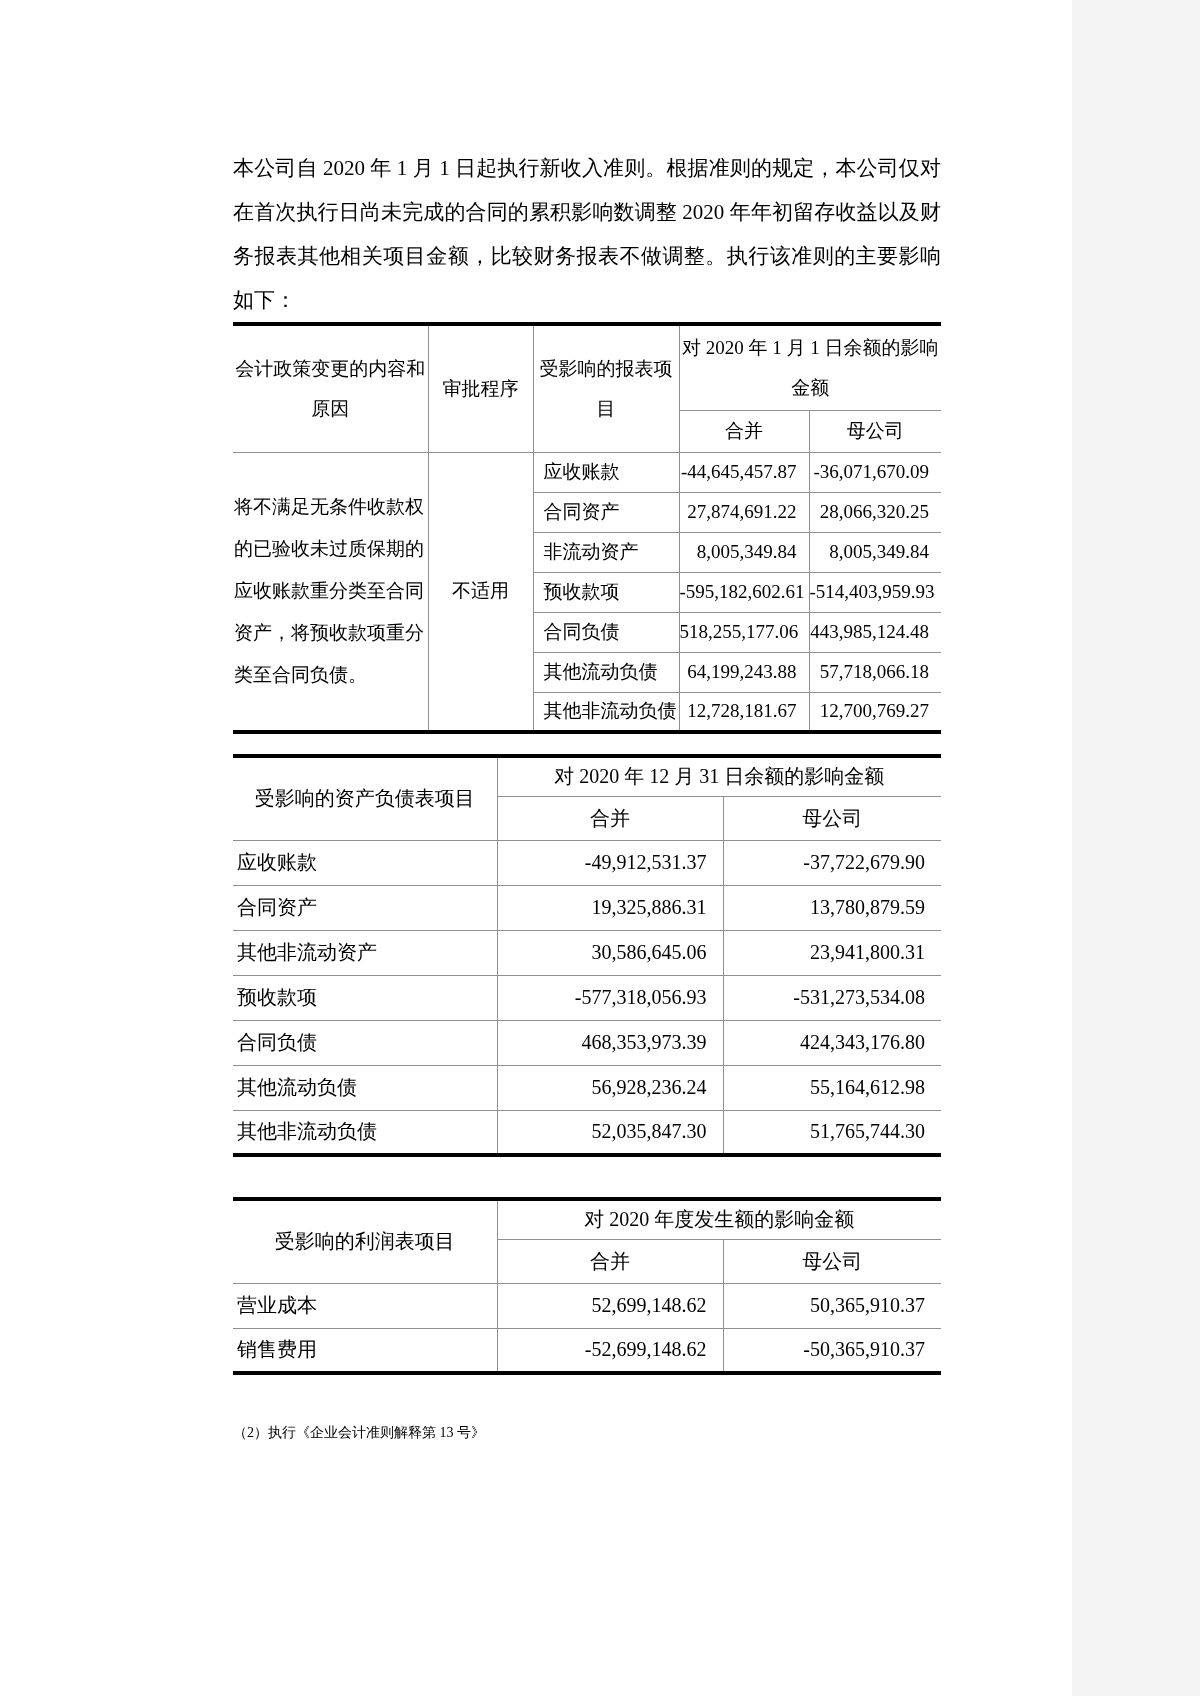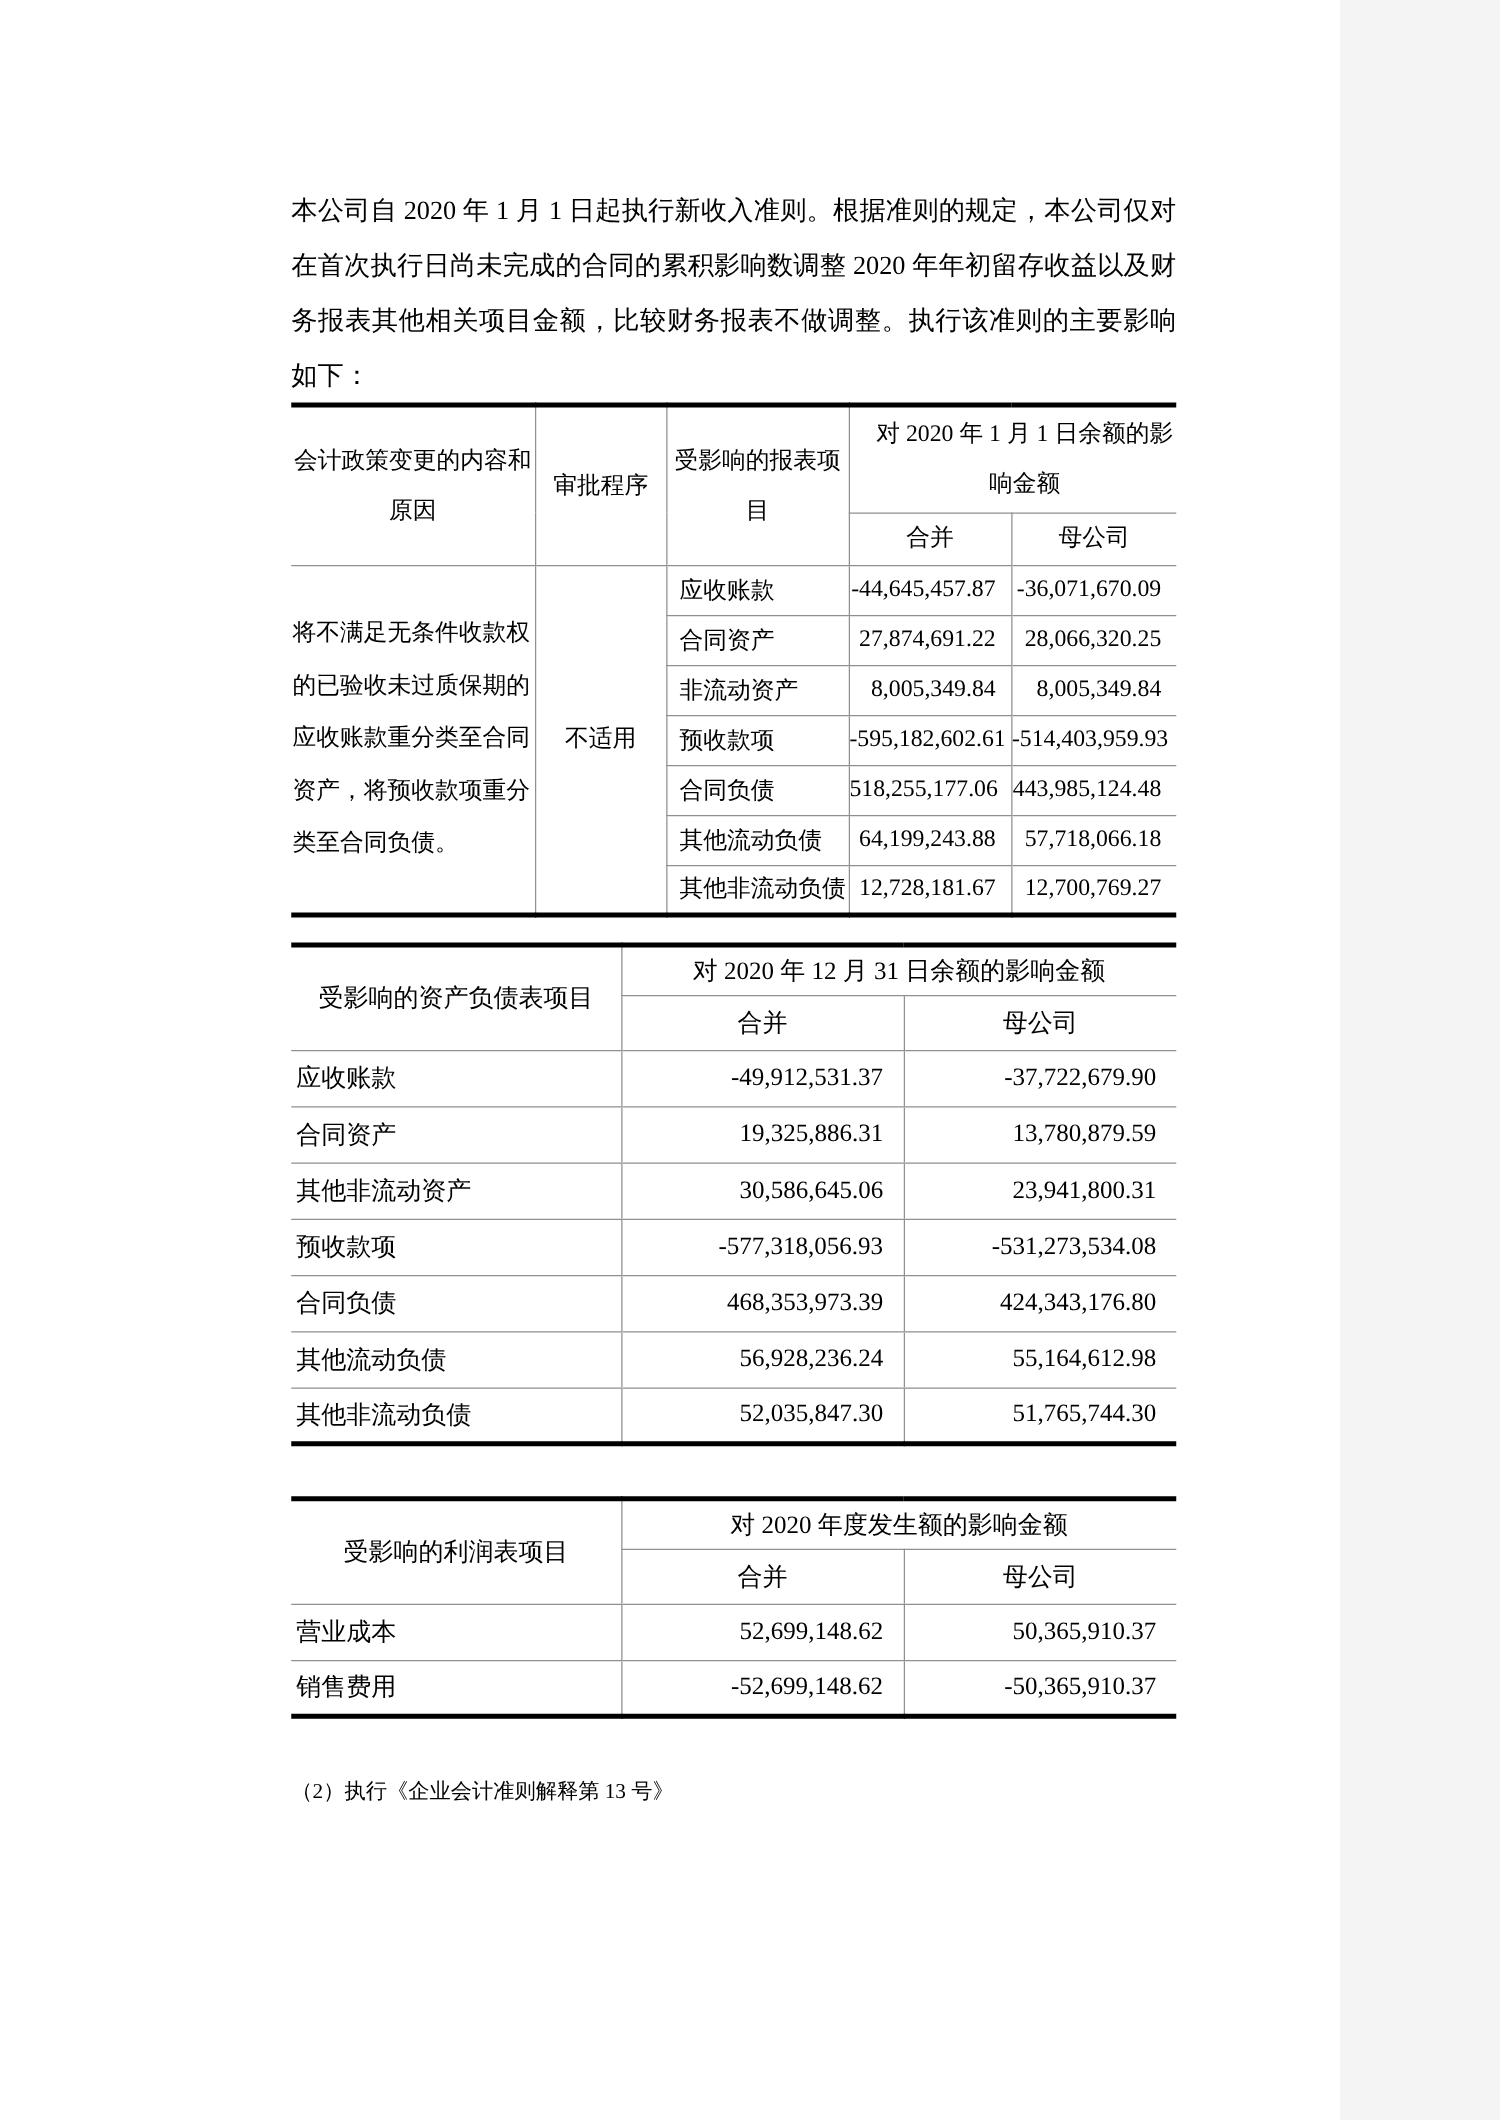--- a/index.html
+++ b/index.html
@@ -44,21 +44,21 @@
   .hb  { border-bottom:1px solid #8f8f8f; }
   table.fin tr.brow td.rb { border-bottom:1px solid #8f8f8f; }
   table.fin tr.brow:last-child td.rb { border-bottom:none; }
 
   .hc { text-align:center; }
   .item { text-align:left; padding-left:10px; }
   .num  { text-align:right; padding-right:12px; }
 
   
   .t1 .hc { font-size:19px; line-height:40px; }
-  .t1 td.groupcell { line-height:40px;padding-left:19px; }
+  .t1 td.groupcell { line-height:40px; }
   .t1 .policy {
     font-size:19px;
     line-height:42px;
     text-align:left;
     padding:0 1px;
     vertical-align:middle;
   }
   .t1 .approval { font-size:20px; text-align:center; }
   .t1 tr.h1 td { height:86px; }
   .t1 tr.h2 td { height:42px; }
@@ -66,21 +66,21 @@
 
   
   .t2 tr.h1 td, .t3 tr.h1 td { height:40px; font-size:20px; }
   .t2 tr.h2 td, .t3 tr.h2 td { height:44px; font-size:20px; }
   .t2 tr.brow td, .t3 tr.brow td { height:45px; font-size:20px; }
   .t2 .item, .t3 .item { padding-left:4px; }
   .t2 .num, .t3 .num { padding-right:16px; }
 
   .footnote {
     margin-top:40px;
-    font-size:17px;
+    font-size:14px;
     line-height:36px;
   }
   .pageno {
     margin-top:14px;
     text-align:center;
     font-size:17px;
   }
   .mt-para2 { margin-top:50px; }
   .mt-t2 { margin-top:20px; }
   .mt-t3 { margin-top:40px; }

